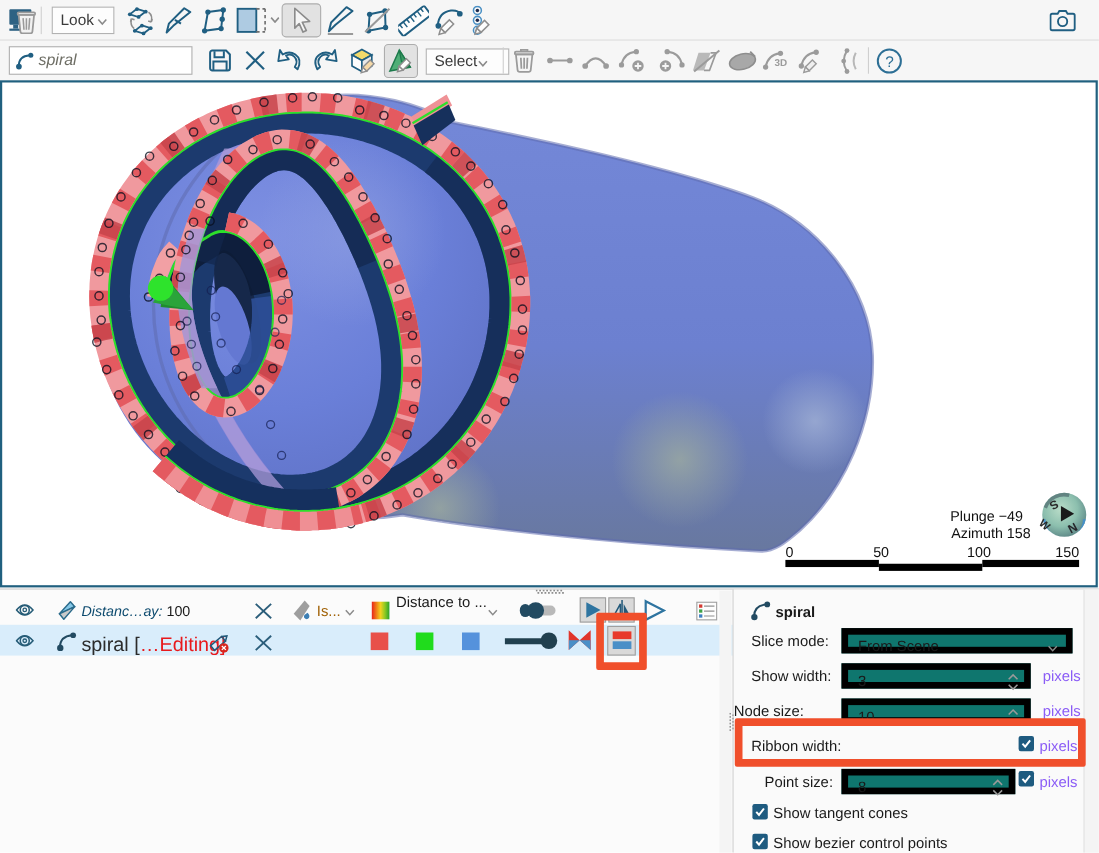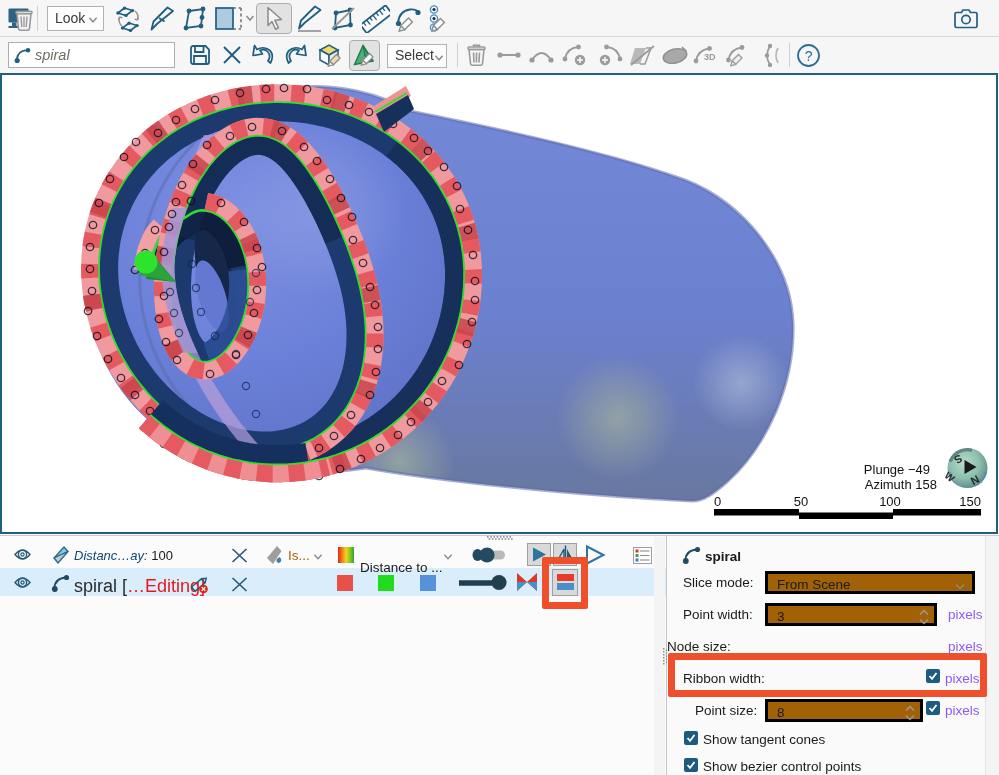--- a/index.html
+++ b/index.html
@@ -15,21 +15,21 @@
 .chev { position:absolute; width:10px; height:10px; }
 .selbtn { position:absolute; background:#e2e2e2; border:1px solid #adadad; border-radius:4px; }
 
 #vp { position:absolute; left:0; top:73px; width:998px; height:461px; border:2px solid #20607f; background:#fff; }
 
 #bot { position:absolute; left:0; top:535px; width:999px; height:240px; background:#fbfbfb; border-top:1px solid #cccccc; }
 #row2 { position:absolute; left:0; top:32px; width:666px; height:28px; background:#d9edfb; }
 #rightpanel { position:absolute; left:667px; top:0px; width:332px; height:240px; background:#fafafa; }
 #psep { position:absolute; left:666px; top:0; width:1px; height:240px; background:#c6c6c6; }
 .rlabel { position:absolute; font-size:13.5px; color:#1a1a1a; }
-.rinput { position:absolute; background:#a16207; border:3px solid #000000; font-size:13.5px; color:#1a1a1a; }
+.rinput { position:absolute; background:#0f766e; border:6px solid #000000; font-size:13.5px; color:#1a1a1a; }
 .rinput .v { position:absolute; left:9px; top:3px; }
 .spin { position:absolute; right:4px; top:2px; width:12px; height:18px; }
 .pix { position:absolute; font-size:13.5px; color:#8b5cf6; }
 .cbx { position:absolute; width:14px; height:14px; background:#1e5b80; border-radius:2px; }
 .cbx svg { position:absolute; left:1px; top:1px; }
 .otext { font-size:13.5px; color:#1a1a1a; position:absolute; }
 .orange { position:absolute; border:7px solid #f04f2b; border-radius:2px; }
 .icon { position:absolute; }
 </style>
 </head>
@@ -222,21 +222,21 @@
 <div class="selbtn" style="left:349px;top:3px;width:31px;height:31px"></div>
 <svg class="icon" style="left:352px;top:6px" width="27" height="26" viewBox="0 0 27 26">
   <path d="M11 2.5 L21 18 L2.5 21.5 Z" fill="#4fae77" stroke="#1d7a4c" stroke-width="1.4"></path>
   <path d="M11 2.5 L21 18 L13 13 Z" fill="#3a9a63" stroke="#1d7a4c" stroke-width="1.2"></path>
   <g transform="translate(17.5 10.5) rotate(45)">
           <rect x="0" y="0" width="5" height="9.5" fill="#fdfdfd" stroke="#8e8e8e" stroke-width="1.3"></rect>
           <path d="M0 9.5 L2.5 14 L5 9.5 Z" fill="#fdfdfd" stroke="#8e8e8e" stroke-width="1.3"></path>
         </g>
 </svg>
 
-<div class="combo" style="left:387px;top:7px;width:60px;height:24px">
+<div class="combo" style="left:387px;top:7px;width:76px;height:24px">
         <span class="cv" style="top:2px">Select</span>
   <svg class="chev" style="left:46px;top:8px" width="11" height="8" viewBox="0 0 11 8">
           <path d="M1.5 1.5 L5.5 6 L9.5 1.5" fill="none" stroke="#8b8b8b" stroke-width="1.6"></path>
         </svg>
 </div>
 <div class="vsep" style="left:457px;top:6px;height:24px"></div>
 
 <svg class="icon" style="left:465px;top:6px" width="23" height="24" viewBox="0 0 23 24">
   <g stroke="#9b9b9b" stroke-width="1.6" fill="none">
     <path d="M4 6.5 h15 l-1.5 14 a2 2 0 0 1 -2 1.8 h-8 a2 2 0 0 1 -2-1.8 Z"></path>
@@ -593,21 +593,21 @@
 </svg>
 <svg class="icon" style="left:265px;top:9px" width="21" height="20" viewBox="0 0 21 20">
   <path d="M2 13 L12 1 L16.5 6 L8 19 Z" fill="#9e9e9e"></path>
   <path d="M14.5 12 q2.6 2.2 1.4 4.6 q-1.2 2-3.3 1 q-2-1.2-0.9-3.4 Z" fill="#3d7fb4"></path>
 </svg>
 <div class="otext" style="left:288px;top:12px;color:#a16207">Is...</div>
 <svg class="chev icon" style="left:313px;top:16px" width="11" height="8" viewBox="0 0 11 8">
         <path d="M1.5 1.5 L5.5 6 L9.5 1.5" fill="none" stroke="#8b8b8b" stroke-width="1.5"></path>
       </svg>
 <div style="position:absolute;left:338px;top:11px;width:16px;height:16px;background:linear-gradient(90deg,#e8251d,#f07b17,#f2d21f,#8cc922,#2ba32b)"></div>
-<div class="otext" style="left:360px;top:24px">Distance to ...</div>
+<div class="otext" style="left:360px;top:4px">Distance to ...</div>
 <svg class="chev icon" style="left:443px;top:16px" width="11" height="8" viewBox="0 0 11 8">
         <path d="M1.5 1.5 L5.5 6 L9.5 1.5" fill="none" stroke="#8b8b8b" stroke-width="1.5"></path>
       </svg>
 <svg class="icon" style="left:472px;top:11px" width="34" height="16" viewBox="0 0 34 16">
   <rect x="10" y="3.5" width="23" height="9" rx="4.5" fill="#b9b9b9"></rect>
   <ellipse cx="5.5" cy="8" rx="5" ry="6" fill="#224a61"></ellipse>
   <circle cx="15" cy="8" r="7.6" fill="#224a61"></circle>
 </svg>
 <div style="position:absolute;left:527px;top:7px;width:24px;height:23px;background:#d9d9d9;border:1px solid #9f9f9f"></div>
 <svg class="icon" style="left:531px;top:10px" width="17" height="17" viewBox="0 0 17 17">
@@ -707,29 +707,35 @@
           <circle cx="15.5" cy="3.5" r="2.6" fill="#224a61"></circle>
 </svg>
 <div class="otext" style="left:38px;top:13px;font-weight:bold">spiral</div>
 <div class="rlabel" style="left:16px;top:39px">Slice mode:</div>
 <div class="rinput" style="left:98px;top:35px;width:210px;height:23px">
           <span class="v">From Scene</span>
   <svg class="chev" style="right:7px;top:8px;left:auto" width="12" height="8" viewBox="0 0 12 8">
             <path d="M1.5 1 L6 6 L10.5 1" fill="none" stroke="#8b8b8b" stroke-width="1.5"></path>
           </svg>
 </div>
-<div class="rlabel" style="left:16px;top:71px">Point width:</div>
+<div class="rlabel" style="left:16px;top:71px">Show width:</div>
 <div class="rinput" style="left:98px;top:67px;width:172px;height:23px">
           <span class="v">3</span>
   <svg class="spin" width="12" height="18" viewBox="0 0 12 18">
             <path d="M2 6.5 L6 2.5 L10 6.5 M2 11.5 L6 15.5 L10 11.5" fill="none" stroke="#9a9a9a" stroke-width="1.4"></path>
           </svg>
 </div>
 <div class="pix" style="left:281px;top:71px">pixels</div>
 <div class="rlabel" style="left:0;top:103px">Node size:</div>
+<div class="rinput" style="left:98px;top:99px;width:172px;height:23px">
+          <span class="v">10</span>
+  <svg class="spin" width="12" height="18" viewBox="0 0 12 18">
+            <path d="M2 6.5 L6 2.5 L10 6.5 M2 11.5 L6 15.5 L10 11.5" fill="none" stroke="#9a9a9a" stroke-width="1.4"></path>
+          </svg>
+</div>
 <div class="pix" style="left:281px;top:103px">pixels</div>
 <div class="rlabel" style="left:16px;top:135px">Ribbon width:</div>
 <div class="cbx" style="left:259px;top:133px">
           <svg width="12" height="12" viewBox="0 0 12 12">
             <path d="M2.5 6 L5 8.8 L9.5 3" fill="none" stroke="#fff" stroke-width="1.8"></path>
           </svg>
         </div>
 <div class="pix" style="left:278px;top:135px">pixels</div>
 <div class="rlabel" style="left:28px;top:167px">Point size:</div>
 <div class="rinput" style="left:98px;top:163px;width:158px;height:23px">

